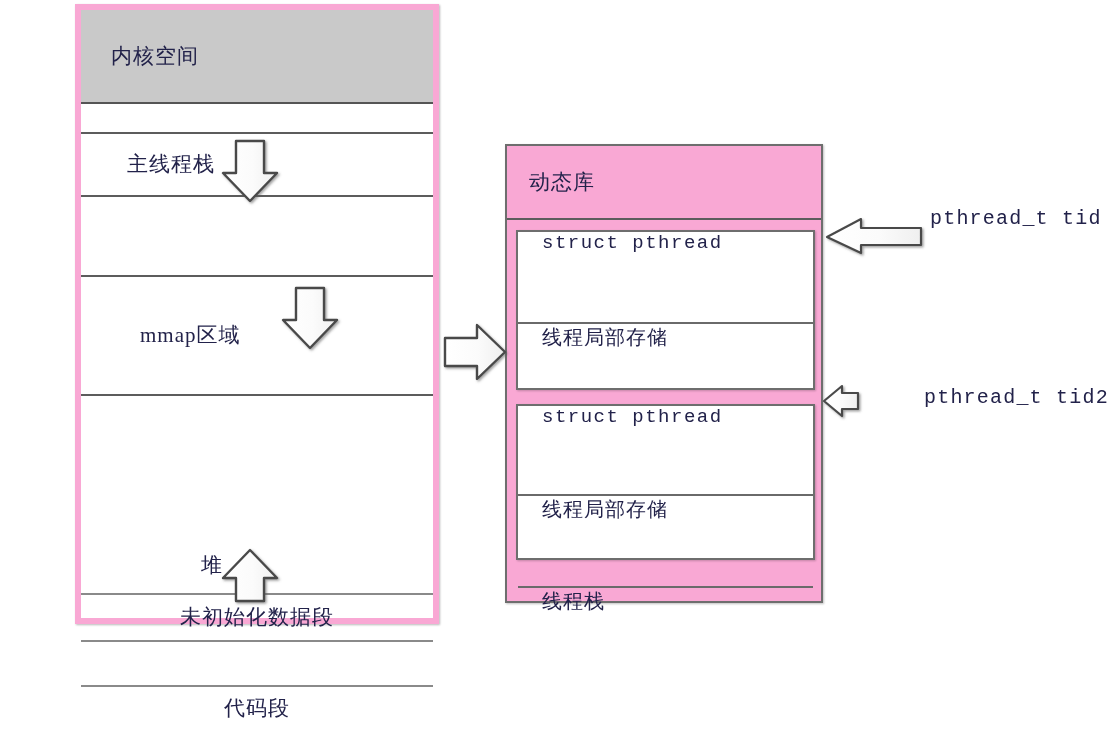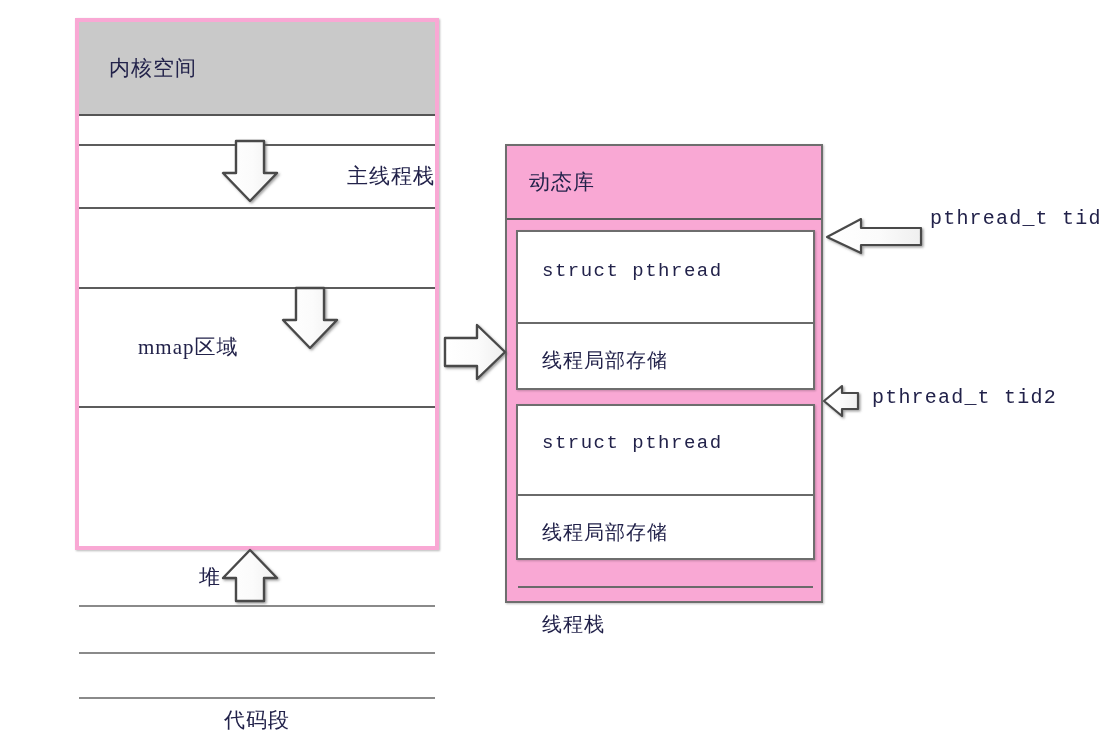--- a/index.html
+++ b/index.html
@@ -19,23 +19,23 @@
     position: absolute;
     left: 0; top: 0;
     width: 1110px;
     height: 750px;
   }
 
   
   .abs { position: absolute; box-sizing: border-box; }
 
   .memcol {
-    left: 75px; top: 18px;
-    width: 364px; height: 532px;
-    border: 4px solid #f9a8d4;
+    left: 75px; top: 4px;
+    width: 364px; height: 620px;
+    border: 6px solid #f9a8d4;
     background: #ffffff;
     box-shadow: 1px 1px 2px rgba(0,0,0,0.28);
   }
 
   .seg {
     position: absolute;
     left: 0;
     width: 100%;
     box-sizing: border-box;
     display: flex;
@@ -97,21 +97,21 @@
     width: 299px;
     border: 2px solid #6e6e6e;
     background: #ffffff;
     box-sizing: border-box;
     box-shadow: 1px 1px 2px rgba(0,0,0,0.22);
   }
   .thread-row {
     position: relative;
     height: 51px;
     display: flex;
-    align-items: flex-end;
+    align-items: flex-start;
     box-sizing: border-box;
   }
   .thread-row + .thread-row { border-top: 2px solid #6a6a6a; margin-top: 40px; }
   .thread-row span {
     margin-left: 24px;
     font-size: 20px;
     color: #22224a;
     letter-spacing: 1px;
   }
   .thread-row.mono span {
@@ -144,36 +144,39 @@
 
   <div class="abs memcol">
 
     <div class="seg kernel" style="top:0; height:94px;">
       <div class="seg-label" style="text-align:left; margin-left:30px;">内核空间</div>
     </div>
 
     <div class="divider" style="top:122px;"></div>
 
     <div class="seg" style="top:124px; height:61px;">
-      <div class="seg-label" style="text-align:right; margin-left:46px;">主线程栈</div>
+      <div class="seg-label" style="text-align:left; margin-left:46px;">主线程栈</div>
     </div>
     <div class="divider" style="top:185px;"></div>
 
     <div class="divider" style="top:265px;"></div>
 
     <div class="seg" style="top:267px; height:117px;padding-left:13px;">
       <div class="seg-label" style="text-align:left; margin-left:46px;">mmap区域</div>
     </div>
     <div class="divider" style="top:384px;"></div>
 
     <div class="seg" style="top:530px; height:50px;">
       <div class="seg-label" style="text-align:left; margin-left:120px;">堆</div>
     </div>
     <div class="divider soft" style="top:583px;"></div>
 
+    <div class="seg" style="top:585px; height:45px;">
+      <div class="seg-label">未初始化数据段</div>
+    </div>
     <div class="divider soft" style="top:630px;"></div>
 
     <div class="divider soft" style="top:675px;"></div>
 
     <div class="seg" style="top:677px; height:43px;">
       <div class="seg-label">代码段</div>
     </div>
   </div>
 
   <div class="abs dynlib">
@@ -202,21 +205,21 @@
         <span>线程局部存储</span>
       </div>
       <div class="thread-row" style="height:52px;">
         <span>线程栈</span>
       </div>
     </div>
   </div>
 
   <div class="annot" style="left:930px; top:207px;">pthread_t tid</div>
 
-  <div class="annot" style="left:848px; top:386px;padding-left:24px;">pthread_t tid2</div>
+  <div class="annot" style="left:900px; top:386px;padding-left:24px;">pthread_t tid2</div>
 
   <svg class="overlay" viewBox="0 0 1110 750">
     <defs>
       <filter id="sh" x="-40%" y="-40%" width="200%" height="200%">
         <feDropShadow dx="1.5" dy="1.5" stdDeviation="1.1" flood-color="#555" flood-opacity="0.55"></feDropShadow>
       </filter>
       <linearGradient id="ag" x1="0" y1="0" x2="1" y2="0">
         <stop offset="0%" stop-color="#ffffff"></stop>
         <stop offset="55%" stop-color="#fbfbfb"></stop>
         <stop offset="100%" stop-color="#efefef"></stop>

